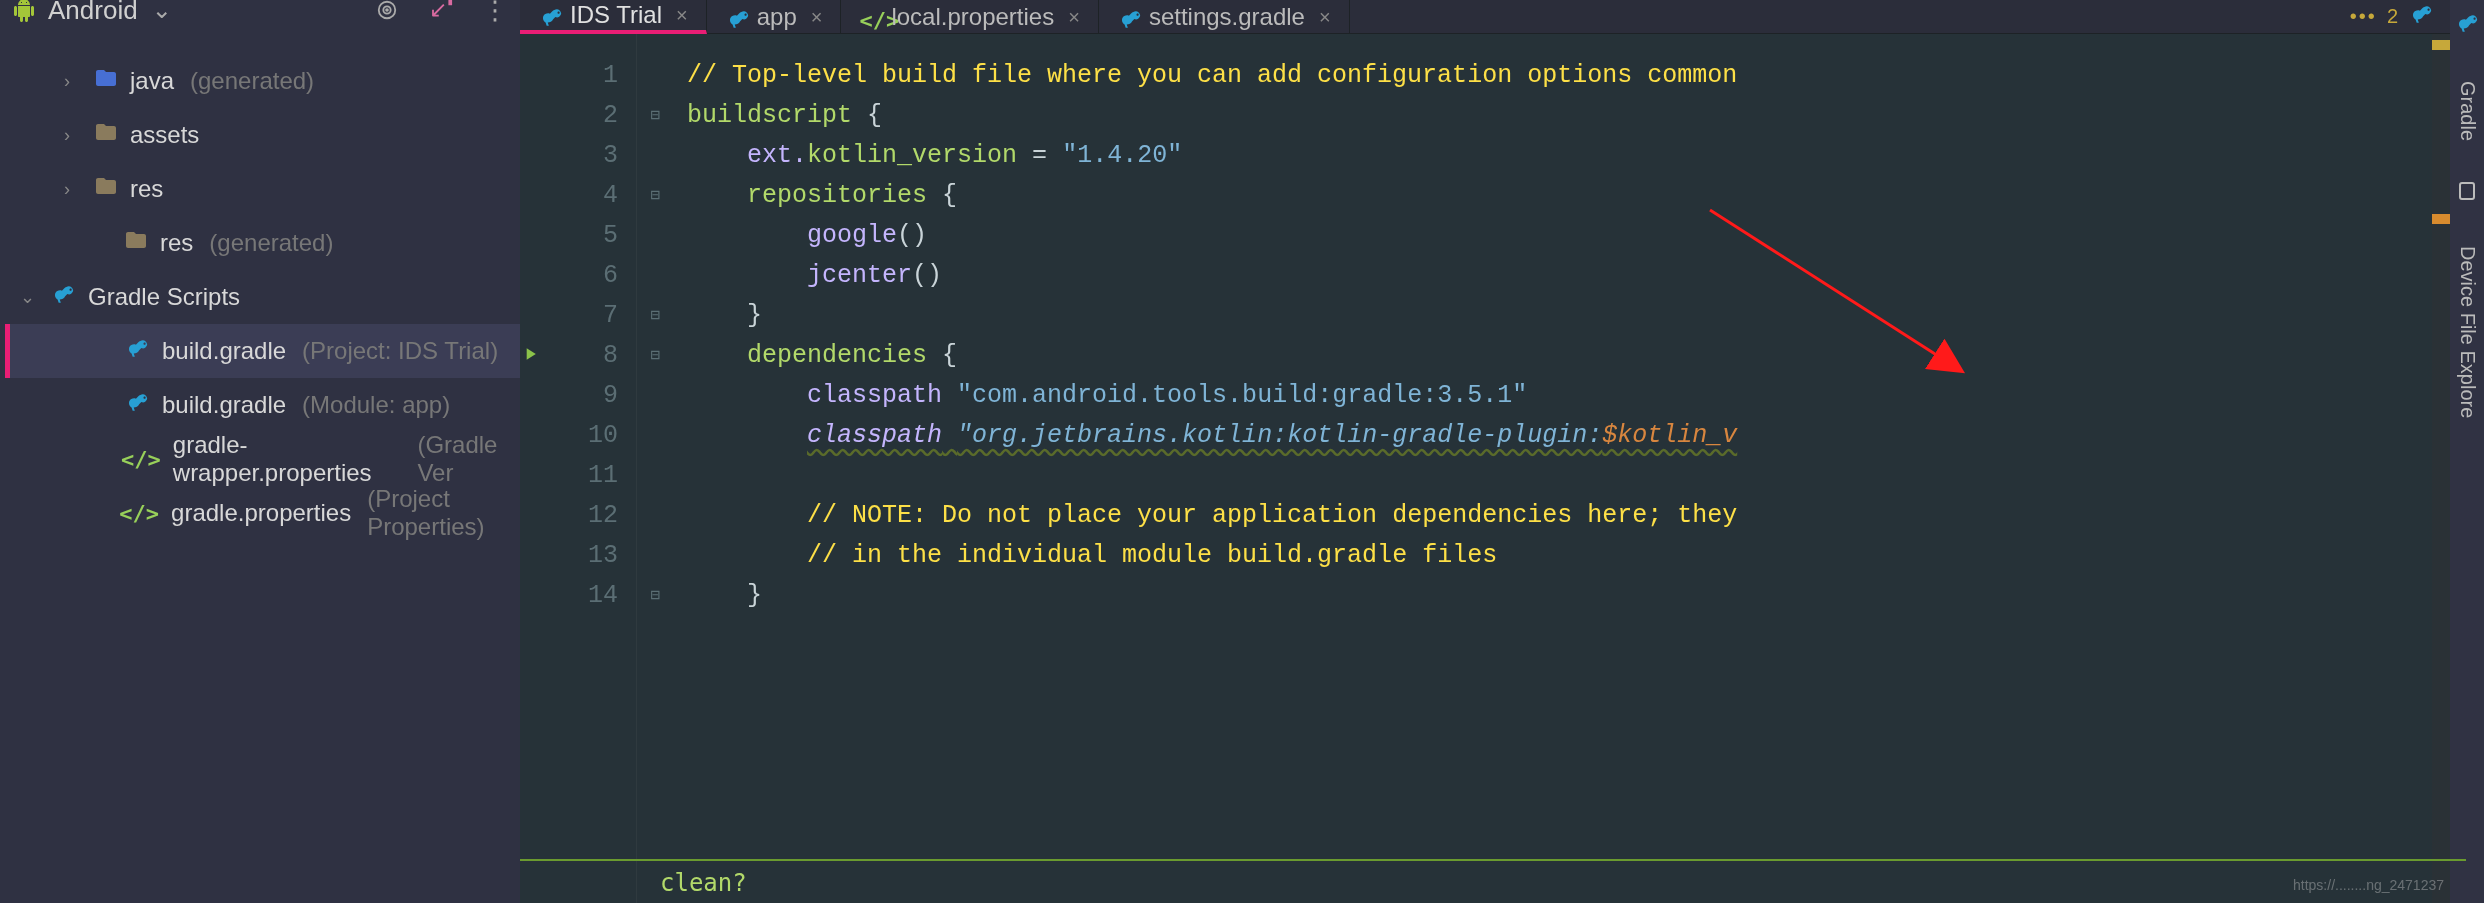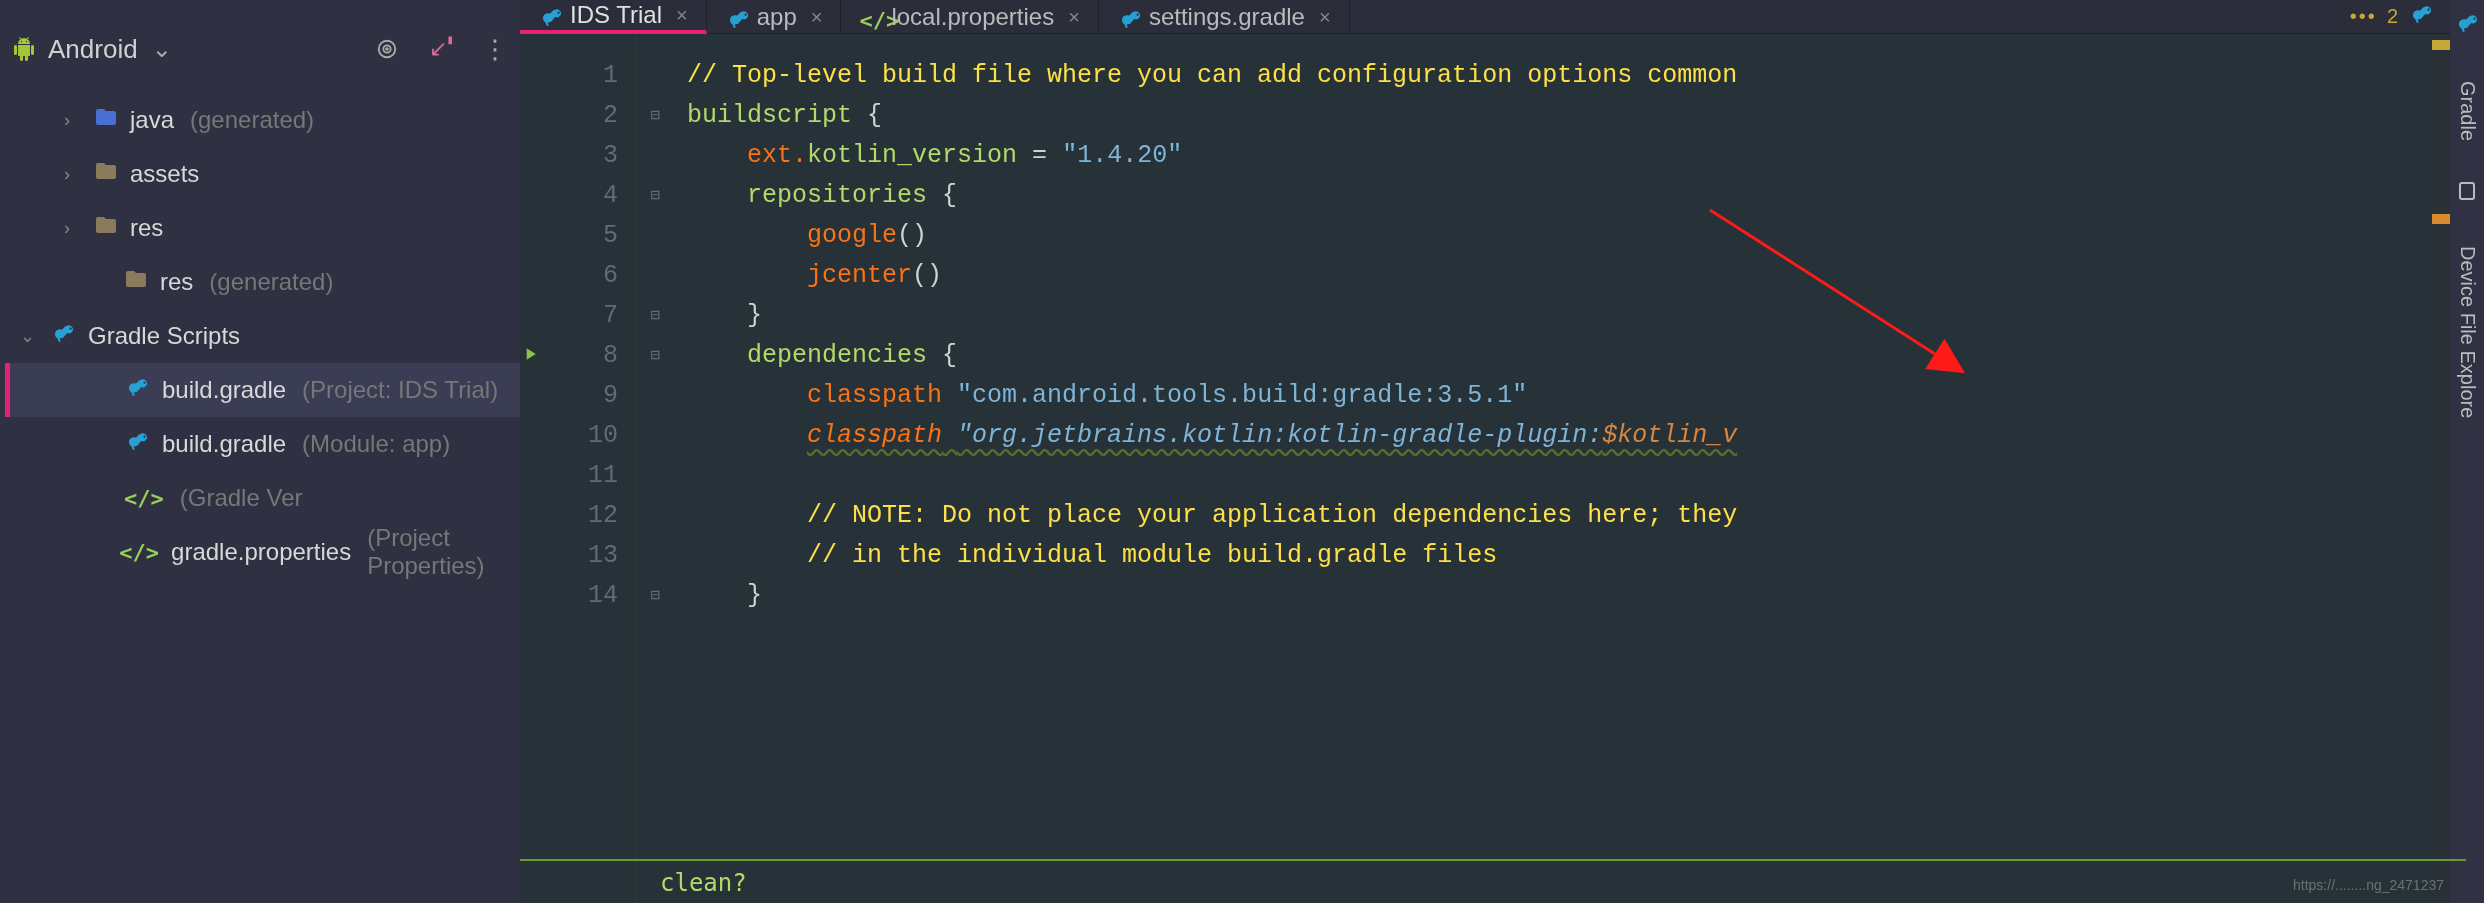--- a/index.html
+++ b/index.html
@@ -24,21 +24,20 @@
       font-size: 24px;
       color: #c7c7c7;
       position: relative;
     }
     .sidebar-header {
       display: flex;
       align-items: center;
       padding: 0 12px 14px;
       gap: 12px;
       height: 34px;
-      margin-top: 39px;
     }
     .android-icon { width: 24px; height: 24px; fill: #a3c639; }
     .header-title { color: #d0d0d0; font-size: 26px; }
     .chevron { color: #aaa; margin-left: 2px; }
     .header-right { margin-left: auto; display: flex; gap: 28px; align-items: center; }
     .icon-btn { width: 26px; height: 26px; display:flex; align-items:center; justify-content:center; cursor:pointer; }
 
     .tree { padding: 20px 0 0 10px; }
     .tree-row {
       display: flex; align-items: center; gap: 12px;
@@ -87,21 +86,21 @@
     .fold-col { width:36px; padding-top:22px; color:#5b6e74; text-align:center; }
     .fold-col div { height:40px; font-size:16px; cursor:pointer; }
     .run-col { width:32px; padding-top:22px; }
     .run-col div { height:40px; }
     .run-icon { fill:#8bc34a; width:20px; height:20px; margin-top:8px; }
 
     .code { flex:1; padding:22px 14px 0; white-space:pre; color:#b0bec5; overflow:hidden; }
     .code div { height:40px; }
     .c-comment { color:#fde047; }
     .c-key { color:#b2d96a; }
-    .c-ident { color:#f97316; }
+    .c-ident { color:#c4b5fd; }
     .c-str { color:#7fb4d6; }
     .c-punc { color:#c9d4d8; }
     .c-var { color:#d8863f; font-style:italic; }
     .c-ital { font-style:italic; text-decoration: underline wavy #5a6b2a; text-underline-offset:6px; }
 
     .vscroll { position:absolute; right:0; top:34px; bottom:0; width:18px; background:#2a3136; }
     .vscroll .mark { position:absolute; right:0; width:18px; height:10px; }
     .mark.y { background:#c6a83a; }
     .mark.o { background:#d88b2e; }
     .greenline { position:absolute; left:520px; right:18px; height:2px; background:#6a9b2f; bottom:42px; }
@@ -194,20 +193,21 @@
           <span class="arrow"></span>
           <span><svg class="gradle-ico" viewBox="0 0 24 24">
               <path d="M20 6c-2-2-5-1-7 1l-2 2c-2-1-5 0-6 2-1 2 0 5 2 6l1 3h2l-1-3c2 0 4-1 5-3l2-2c2 1 4 0 5-2 1-1 0-3-1-4zm-1 3c-.6 0-1-.4-1-1s.4-1 1-1 1 .4 1 1-.4 1-1 1z"></path>
             </svg></span>
           <span class="label-main">build.gradle</span>
           <span class="label-sub">(Module: app)</span>
         </div>
         <div class="tree-row indent2">
           <span class="arrow"></span>
           <span><span class="xml-ico">&lt;/&gt;</span></span>
+          <span class="label-main">gradle-wrapper.properties</span>
           <span class="label-sub">(Gradle Ver</span>
         </div>
         <div class="tree-row indent2">
           <span class="arrow"></span>
           <span><span class="xml-ico">&lt;/&gt;</span></span>
           <span class="label-main">gradle.properties</span>
           <span class="label-sub">(Project Properties)</span>
         </div>
       </div>
   </div>

